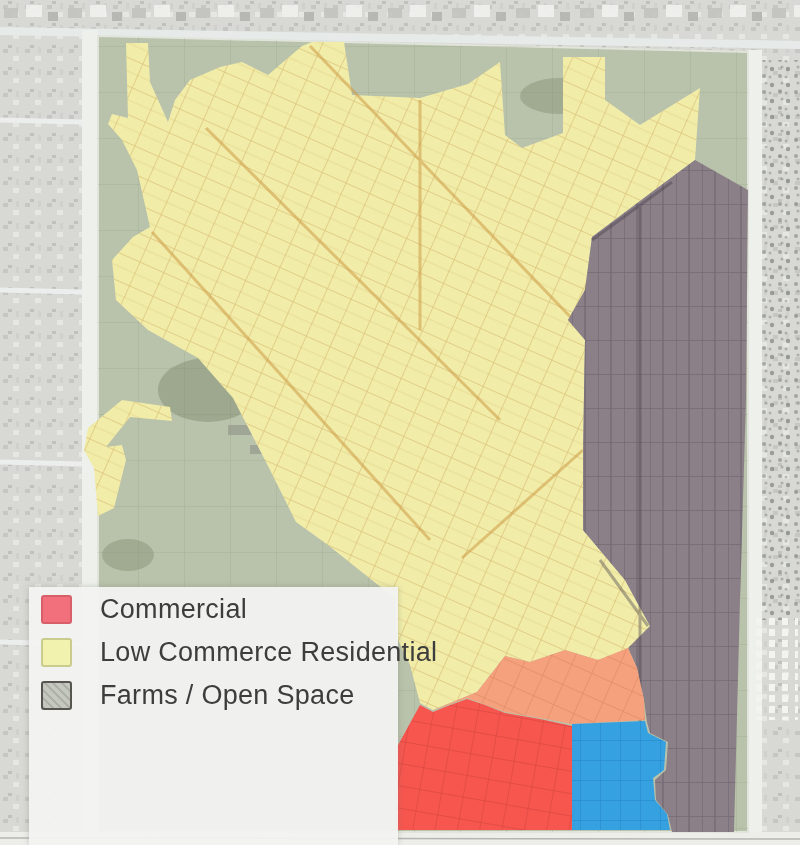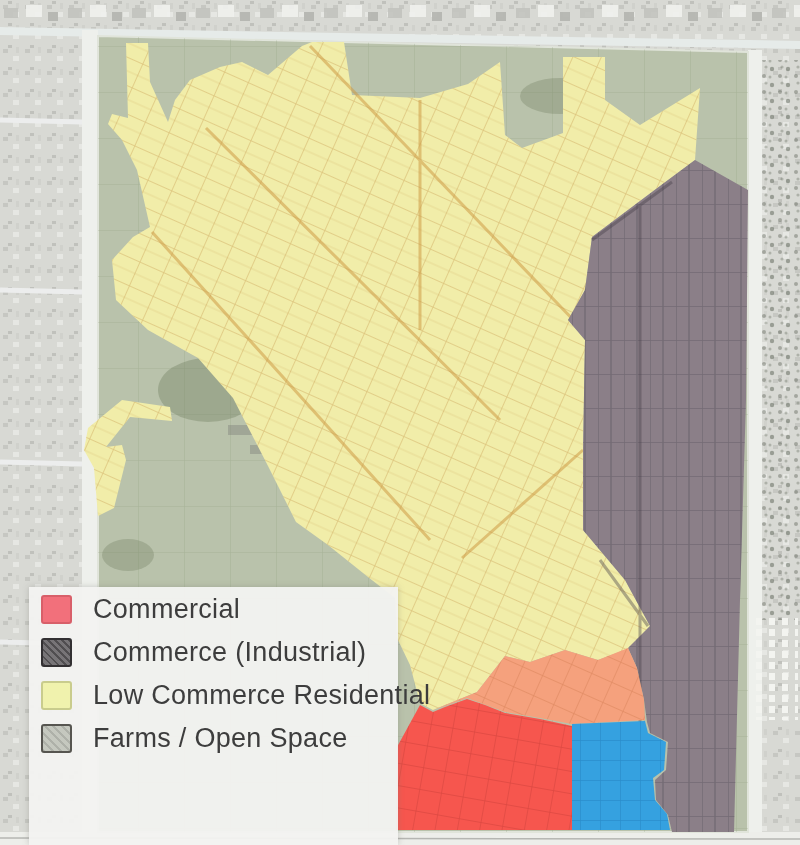--- a/index.html
+++ b/index.html
@@ -33,21 +33,21 @@
     box-sizing:border-box;
     flex:0 0 auto;
   }
   .swatch-textured{
     background-image:repeating-linear-gradient(45deg, rgba(0,0,0,0.28) 0 2px, rgba(255,255,255,0.06) 2px 5px);
   }
   .swatch-light-textured{
     background-image:repeating-linear-gradient(45deg, rgba(0,0,0,0.10) 0 2px, rgba(255,255,255,0.05) 2px 6px);
   }
   .legend-label{
-    margin-left:21px;
+    margin-left:28px;
     font-size:27px;
     color:#3d3d3d;
     letter-spacing:0.3px;
     white-space:nowrap;
   }
 </style>
 </head>
 <body>
 
 <div class="stage">
@@ -166,24 +166,20 @@
       </g>
     </g>
   </svg>
 
   <div class="legend">
     <div class="legend-row">
       <span class="swatch" style="background-color: rgb(242, 112, 123); border-color: rgb(216, 95, 105);"></span>
       <span class="legend-label">Commercial</span>
     </div>
     <div class="legend-row">
-      <span class="swatch swatch-textured" style="background-color: rgb(111, 108, 111); border-color: rgb(50, 48, 50);"></span>
-      <span class="legend-label">Commerce (Industrial)</span>
-    </div>
-    <div class="legend-row">
       <span class="swatch" style="background-color: rgb(240, 242, 173); border-color: rgb(201, 204, 141);"></span>
       <span class="legend-label">Low Commerce Residential</span>
     </div>
     <div class="legend-row">
       <span class="swatch swatch-light-textured" style="background-color: rgb(194, 197, 188); border-color: rgb(86, 85, 80);"></span>
       <span class="legend-label">Farms / Open Space</span>
     </div>
   </div>
 
 </div>

